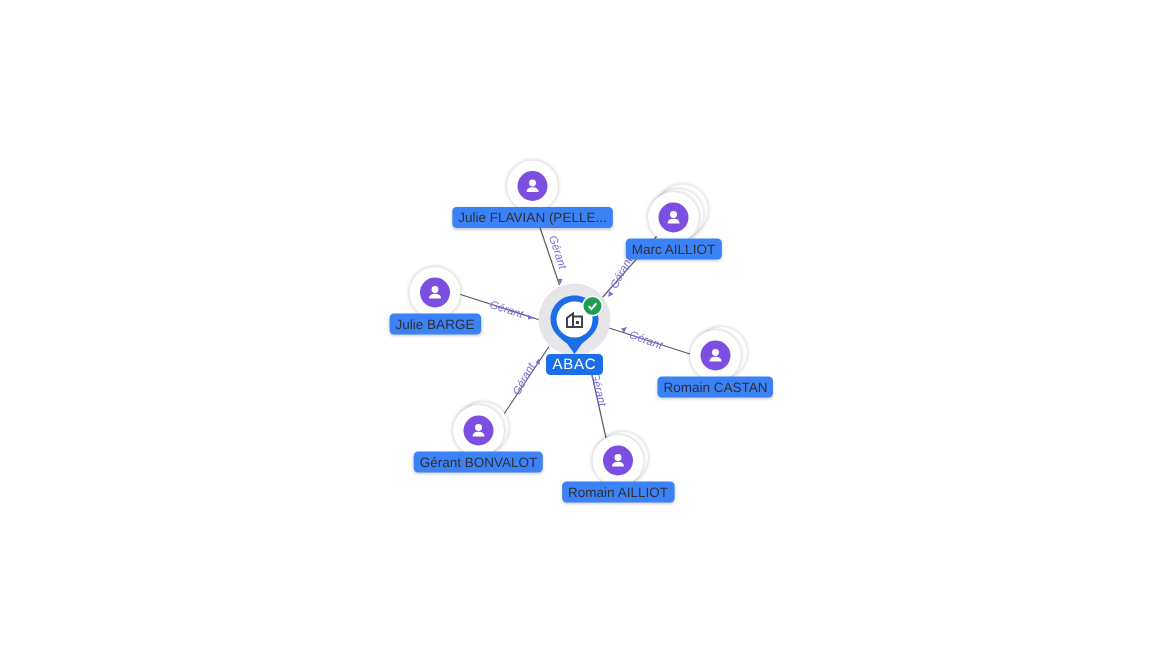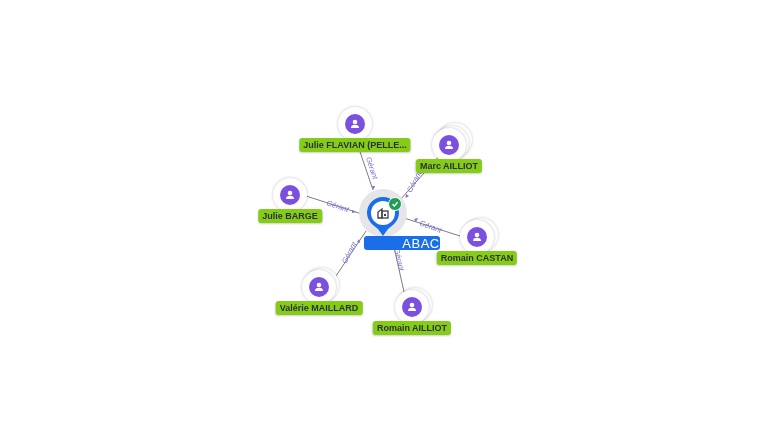--- a/index.html
+++ b/index.html
@@ -20,37 +20,37 @@
     position: absolute; width: 34px; height: 34px; border-radius: 50%; left: -17px; top: -17px;
     background: #fff; box-shadow: 0 0 3px rgba(0,0,0,0.25);
     display: flex; align-items: center; justify-content: center;
   }
   .avatar-inner {
     width: 20px; height: 20px; border-radius: 50%; background: #7b4fe0;
     display: flex; align-items: center; justify-content: center;
   }
   .name-label {
     position: absolute; top: 14px; transform: translateX(-50%);
-    background: #84cc16; color: #2f2f3a; font-size: 9px; white-space: nowrap;
-    padding: 2px 4px; border-radius: 3px; box-shadow: 0 1px 2px rgba(0,0,0,0.2); font-weight: bold;
+    background: #3b82f6; color: #2f2f3a; font-size: 9px; white-space: nowrap;
+    padding: 2px 4px; border-radius: 3px; box-shadow: 0 1px 2px rgba(0,0,0,0.2);
   }
   .company { position: absolute; left: 383px; top: 213px; width: 0; height: 0; }
   .company-halo {
     position: absolute; left: -24px; top: -24px; width: 48px; height: 48px; border-radius: 50%;
     background: #e6e6ea;
   }
   .company-pin { position: absolute; left: -17px; top: -17px; }
   .company-check {
     position: absolute; left: 5px; top: -16px; width: 12px; height: 12px; border-radius: 50%;
     background: #1f9d55; border: 1.5px solid #fff; display: flex; align-items: center; justify-content: center;
   }
   .company-label {
     position: absolute; left: -19px; top: 23px; width: 38px; height: 14px; border-radius: 3px;
-    background: #1a6fe8; color: #fff; font-size: 13px; letter-spacing: 0.5px;
-    display: flex; align-items: center; justify-content: center; padding-left: 38px;
+    background: #1a6fe8; color: #fff; font-size: 10px; letter-spacing: 0.5px;
+    display: flex; align-items: center; justify-content: center;
   }
 </style>
 </head>
 <body>
 
 <svg id="graph" viewBox="0 0 768 432">
 
   <g>
     <line class="edge-line" x1="356" y1="140" x2="373" y2="190"></line>
     <text class="edge-label" transform="translate(366,158) rotate(72)">Gérant</text>
@@ -141,21 +141,21 @@
 <div class="person" style="left:319px;top:287px;">
   <div class="stack-circle" style="left:-14px;top:-19px;"></div>
   <div class="avatar">
     <div class="avatar-inner">
         <svg width="12" height="12" viewBox="0 0 12 12">
           <circle cx="6" cy="4" r="2.3" fill="#fff"></circle>
           <path d="M2 10 Q2 6.8 6 6.8 Q10 6.8 10 10 Z" fill="#fff"></path>
         </svg>
       </div>
   </div>
-  <div class="name-label">Valérie MAILLARD</div>
+  <div class="name-label">Gérant BONVALOT</div>
 </div>
 
 <div class="person" style="left:412px;top:307px;">
   <div class="stack-circle" style="left:-14px;top:-19px;"></div>
   <div class="avatar">
     <div class="avatar-inner">
         <svg width="12" height="12" viewBox="0 0 12 12">
           <circle cx="6" cy="4" r="2.3" fill="#fff"></circle>
           <path d="M2 10 Q2 6.8 6 6.8 Q10 6.8 10 10 Z" fill="#fff"></path>
         </svg>

